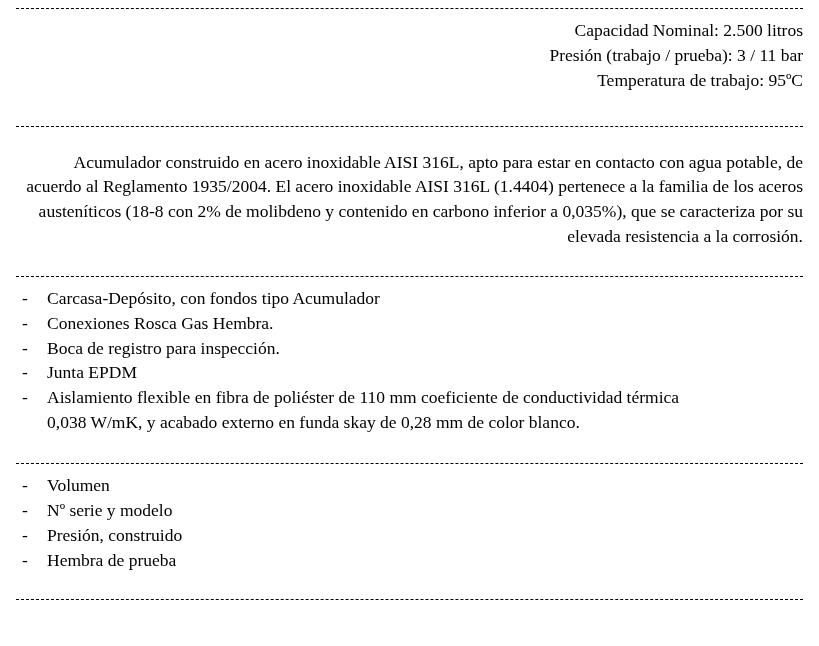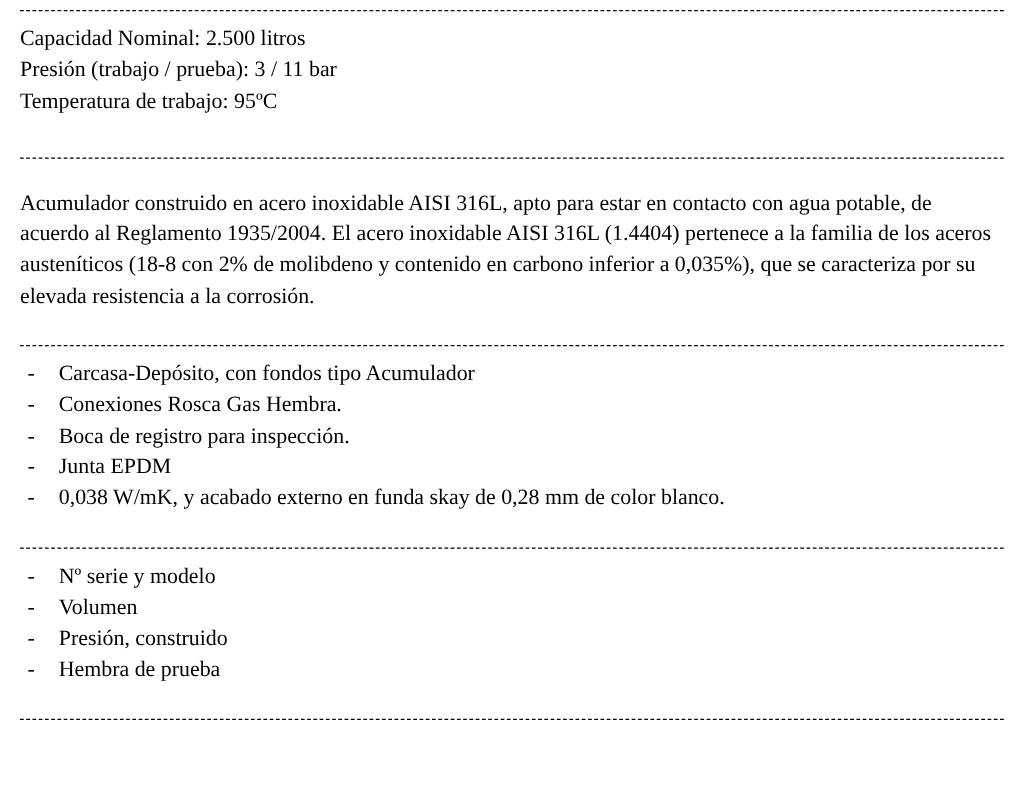--- a/index.html
+++ b/index.html
@@ -33,21 +33,21 @@
   .d-after-comp{ margin: 28px 0 0 0; }
   .d-bottom    { margin: 27px 0 0 0; }
 
   .block {
     font-size: 17.5px;
     line-height: 1.42;
   }
   .spec-block { margin-top: 9px; }
   .desc-block { margin-top: 23px; }
   .lead { margin: 0; }
-  .para { margin: 0; text-align: left; }
+  .para { margin: 0; text-align: right; }
 
   ul.dash-list {
     list-style: none;
     margin: 0;
     padding: 0;
   }
   ul.dash-list > li {
     position: relative;
     padding-left: 31px;
     margin: 0;
@@ -90,34 +90,35 @@
       <li>
         <span>Conexiones Rosca Gas Hembra.</span>
       </li>
       <li>
         <span>Boca de registro para inspección.</span>
       </li>
       <li>
         <span>Junta EPDM</span>
       </li>
       <li>
+        <span>Aislamiento flexible en fibra de poliéster de 110 mm coeficiente de conductividad térmica</span>
         <span class="sub-line">0,038 W/mK, y acabado externo en funda skay de 0,28 mm de color blanco.</span>
       </li>
     </ul>
   </div>
 
   <div class="divider d-after-comp"></div>
 
   <div class="block list-block">
     <ul class="dash-list">
       <li>
-        <span>Nº serie y modelo</span>
+        <span>Volumen</span>
       </li>
       <li>
-        <span>Volumen</span>
+        <span>Nº serie y modelo</span>
       </li>
       <li>
         <span>Presión, construido</span>
       </li>
       <li>
         <span>Hembra de prueba</span>
       </li>
     </ul>
   </div>
 

